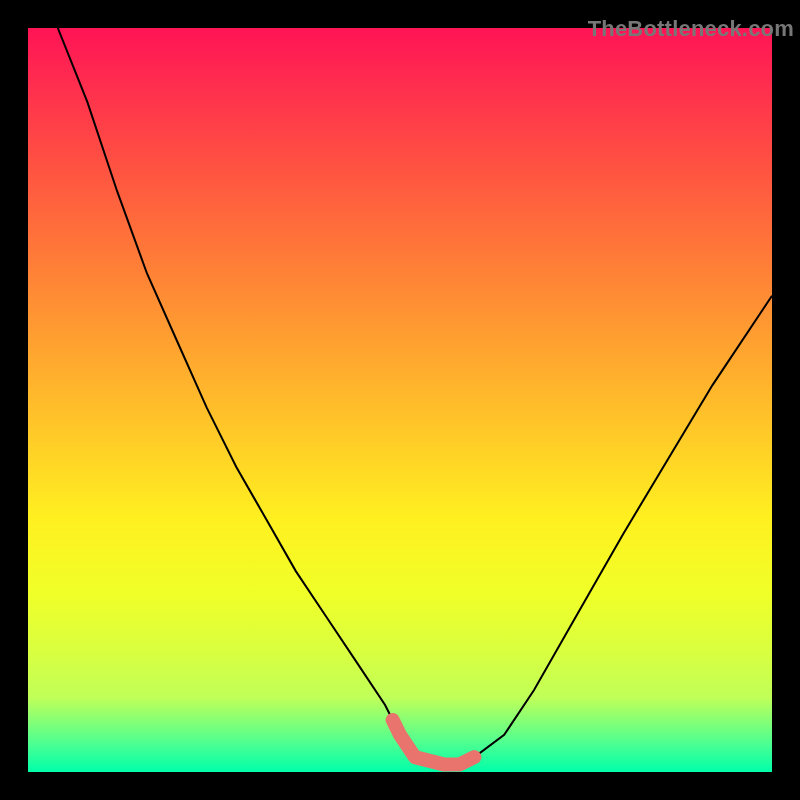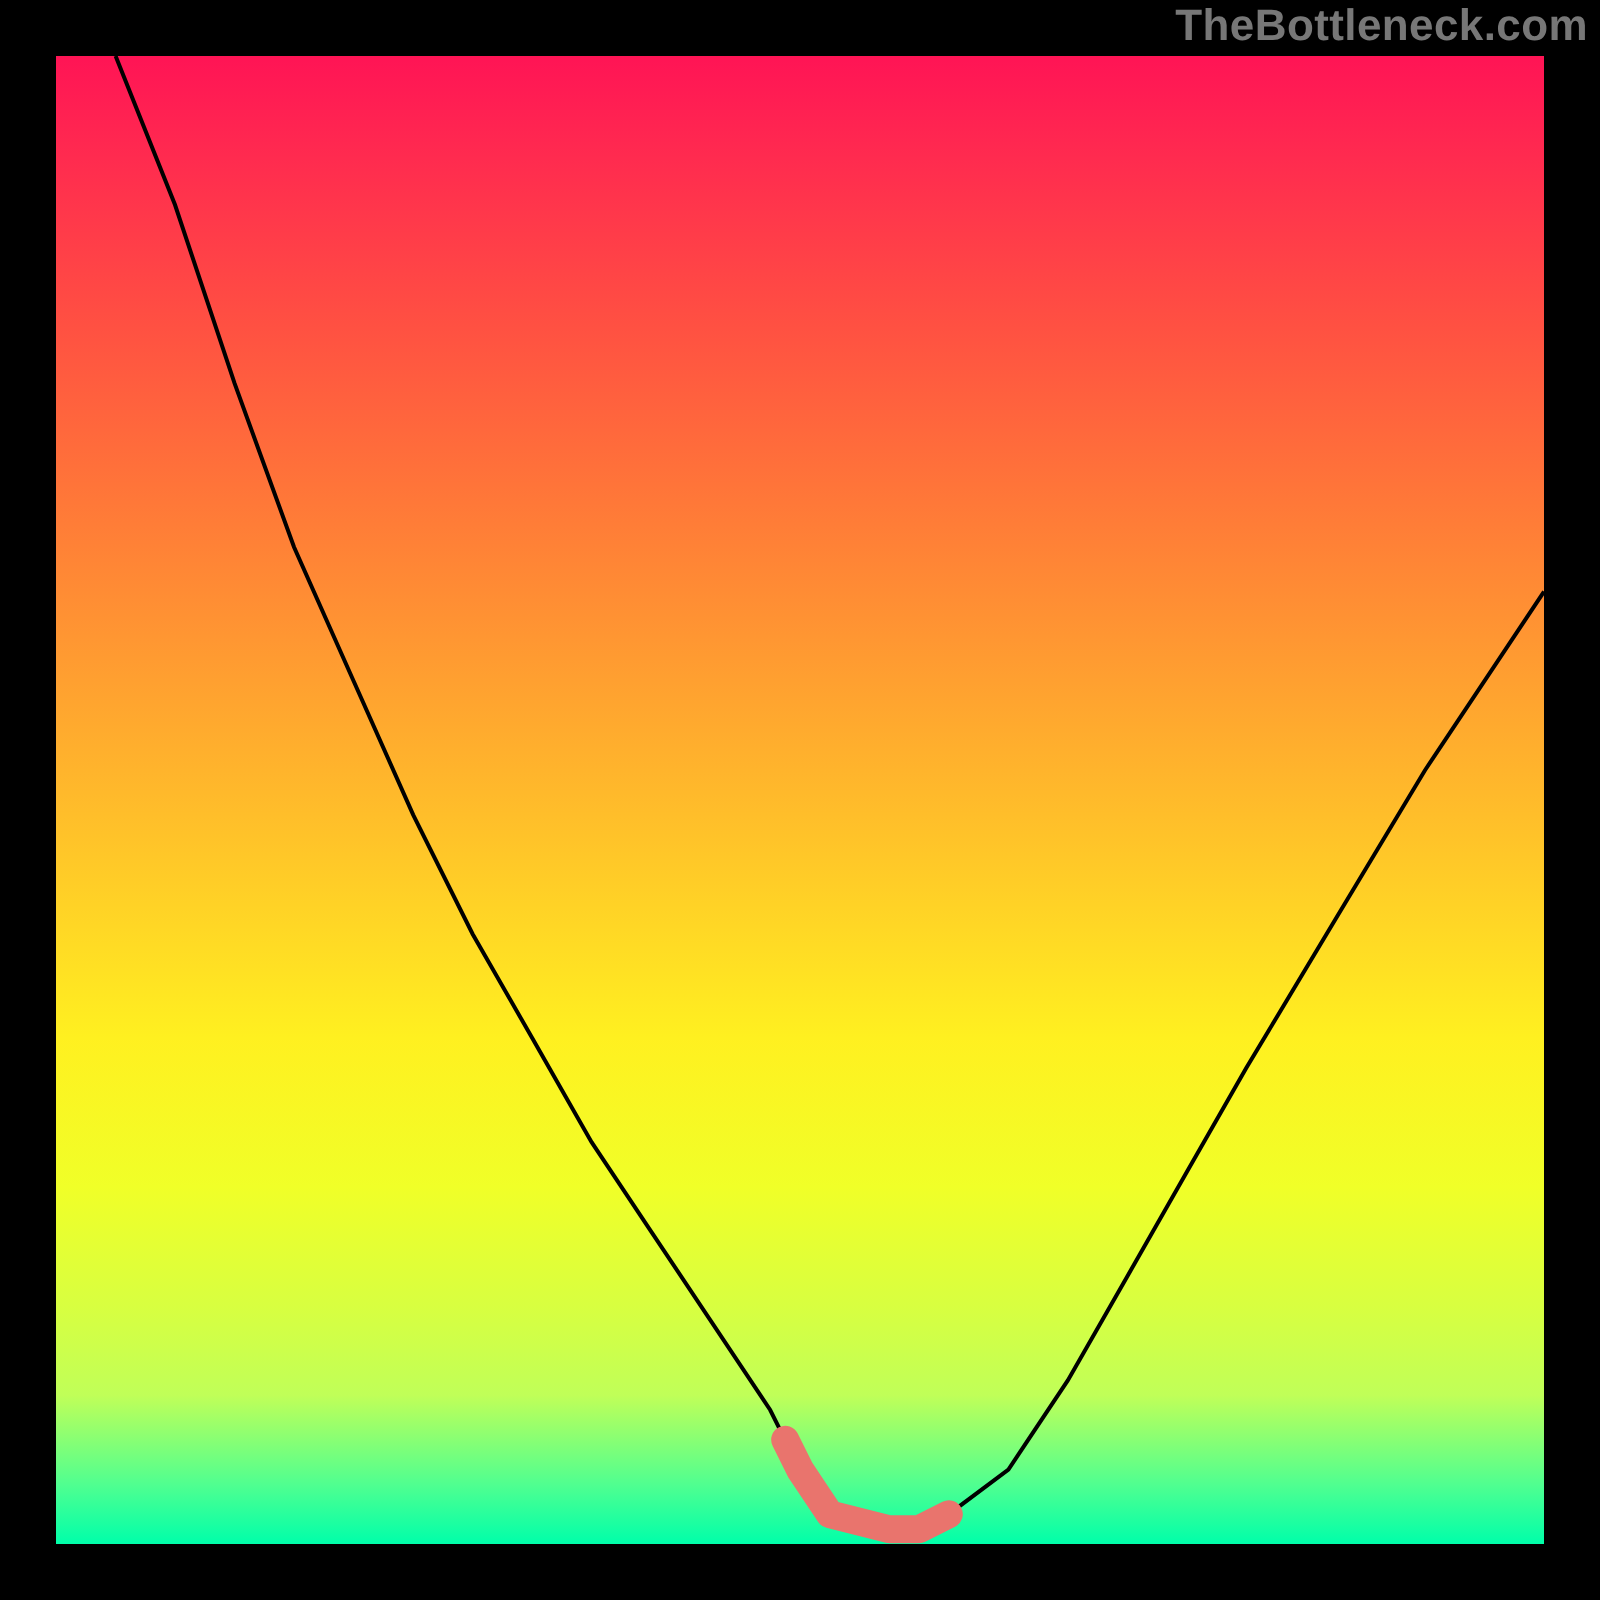--- a/index.html
+++ b/index.html
@@ -37,21 +37,21 @@
       #f0ff28 76%,
       #d8ff40 84%,
       #c0ff58 90%,
       #50ff90 96%,
       #00ffaa 100%
     );
   }
   .watermark {
     position: absolute;
     right: 6px;
-    top: 0;
+    top: 16px;
     font-family: Arial, Helvetica, sans-serif;
     font-size: 22px;
     font-weight: 600;
     color: #777777;
     letter-spacing: 0.2px;
     user-select: none;
   }
   .curve {
     position: absolute;
     left: 28px;

